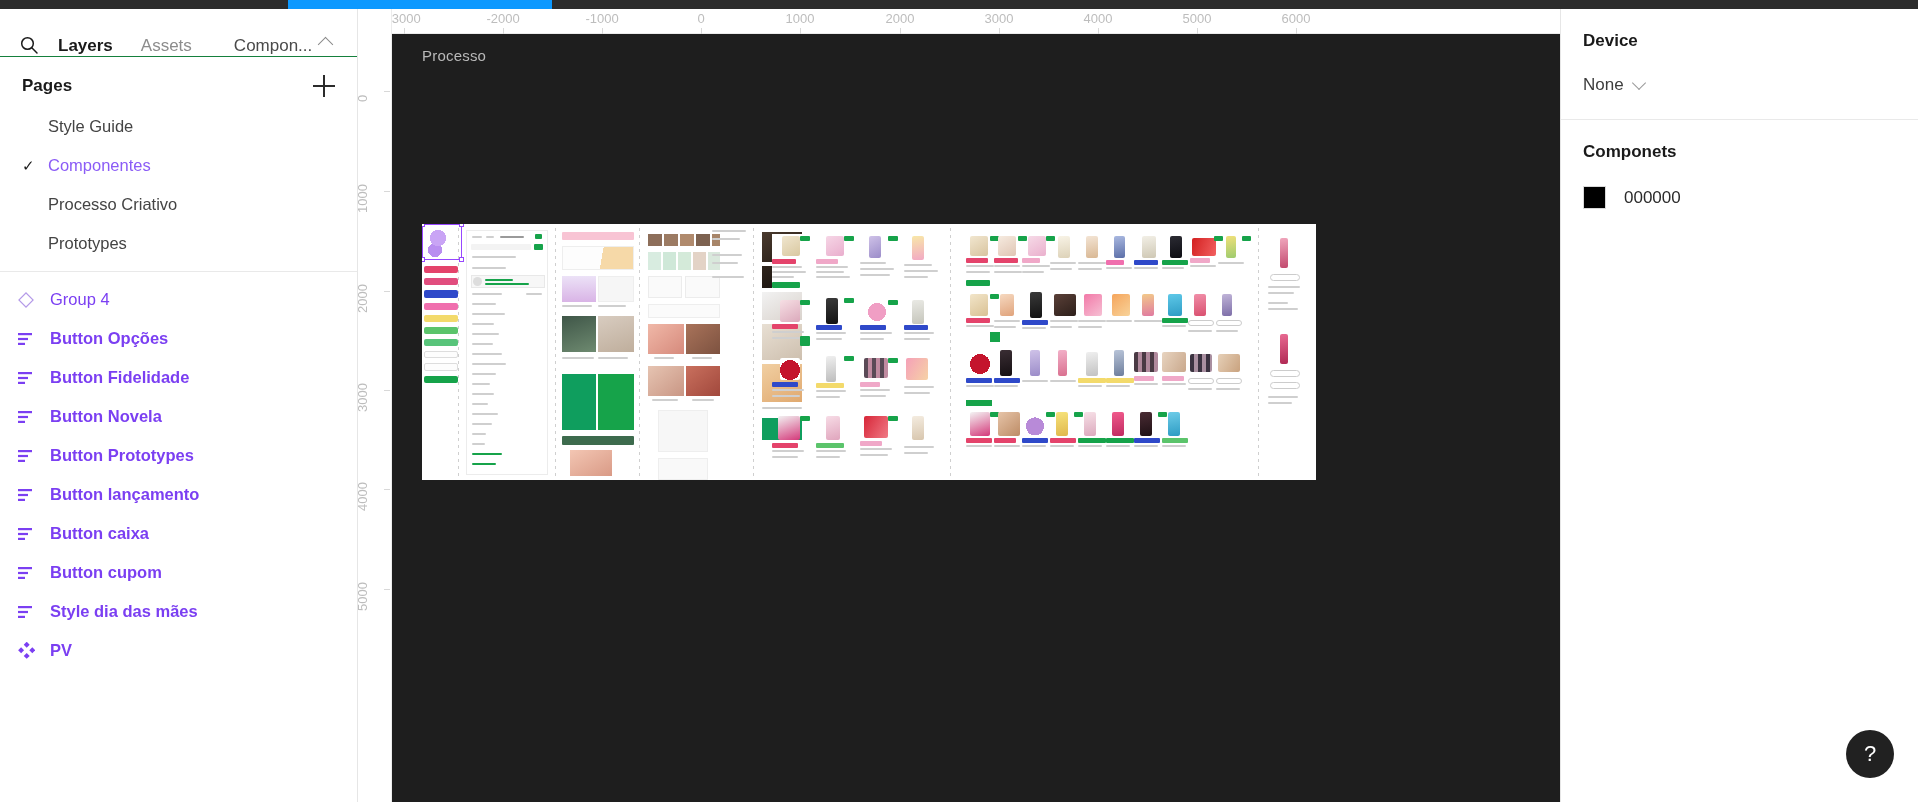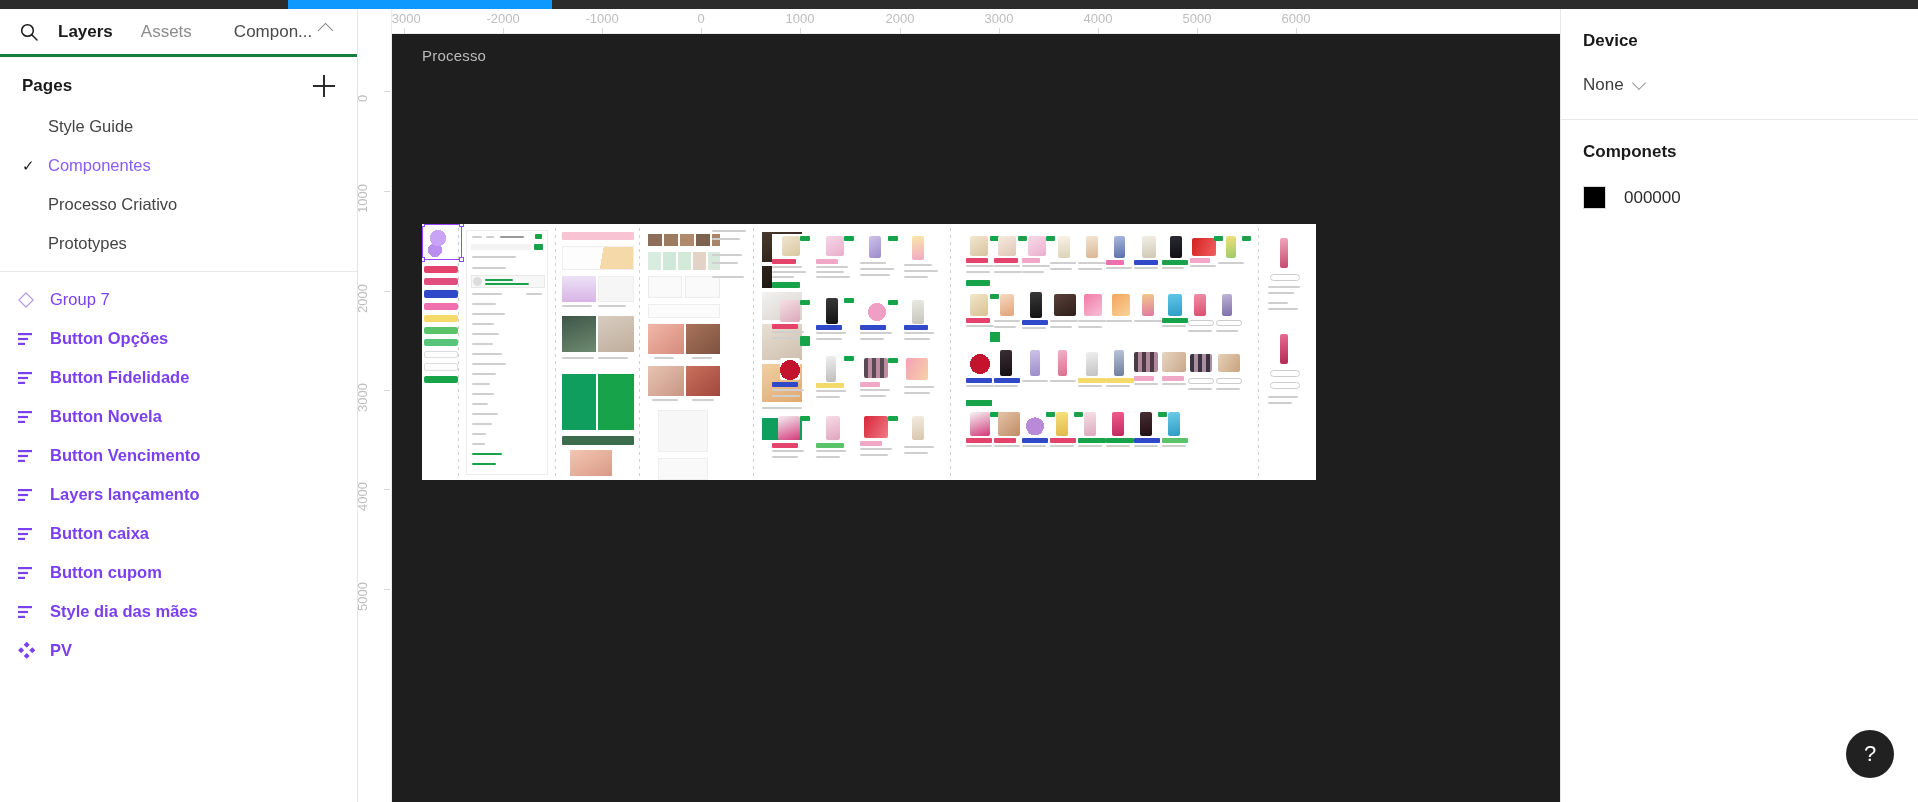--- a/index.html
+++ b/index.html
@@ -31,24 +31,24 @@
   .left-panel {
     position: absolute; top: 9px; left: 0;
     width: 358px; height: 793px;
     background: #ffffff;
     border-right: 1px solid #e6e6e6;
     overflow: hidden;
     z-index: 30;
   }
 
   .lp-tabs {
-    display: flex; align-items: center;
+    display: flex; align-items: flex-end;
     height: 48px; padding: 0 18px;
     gap: 0;
-    border-bottom: 3px solid #15803d;
+    border-bottom: 1px solid #15803d;
   }
   .search-icon {
     width: 22px; height: 22px;
     flex: 0 0 22px;
     margin-right: 18px;
     display: flex; align-items: center; justify-content: center;
     cursor: pointer;
   }
   .tab {
     font-size: 17px;
@@ -326,21 +326,21 @@
     </div>
 
     <div class="layers-list">
 
       <div class="layer-row group">
         <span class="layer-icon">
           <svg width="16" height="16" viewBox="0 0 16 16">
               <rect x="3" y="3" width="10" height="10" transform="rotate(45 8 8)" fill="none" stroke="#b49ae8" stroke-width="1.2"></rect>
             </svg>
         </span>
-        <span class="layer-label" style="color: rgb(123, 63, 242);">Group 7</span>
+        <span class="layer-label" style="color: rgb(123, 63, 242);">Group 4</span>
       </div>
 
       <div class="layer-row">
         <span class="layer-icon">
           <svg width="16" height="14" viewBox="0 0 16 14">
               <rect x="0" y="1" width="14" height="2.2" fill="#7b3ff2"></rect>
               <rect x="0" y="5.9" width="10" height="2.2" fill="#7b3ff2"></rect>
               <rect x="0" y="10.8" width="7" height="2.2" fill="#7b3ff2"></rect>
             </svg>
         </span>
@@ -370,32 +370,32 @@
       </div>
 
       <div class="layer-row">
         <span class="layer-icon">
           <svg width="16" height="14" viewBox="0 0 16 14">
               <rect x="0" y="1" width="14" height="2.2" fill="#7b3ff2"></rect>
               <rect x="0" y="5.9" width="10" height="2.2" fill="#7b3ff2"></rect>
               <rect x="0" y="10.8" width="7" height="2.2" fill="#7b3ff2"></rect>
             </svg>
         </span>
-        <span class="layer-label" style="color: rgb(123, 63, 242);">Button Vencimento</span>
+        <span class="layer-label" style="color: rgb(123, 63, 242);">Button Prototypes</span>
       </div>
 
       <div class="layer-row">
         <span class="layer-icon">
           <svg width="16" height="14" viewBox="0 0 16 14">
               <rect x="0" y="1" width="14" height="2.2" fill="#7b3ff2"></rect>
               <rect x="0" y="5.9" width="10" height="2.2" fill="#7b3ff2"></rect>
               <rect x="0" y="10.8" width="7" height="2.2" fill="#7b3ff2"></rect>
             </svg>
         </span>
-        <span class="layer-label" style="color: rgb(123, 63, 242);">Layers lançamento</span>
+        <span class="layer-label" style="color: rgb(123, 63, 242);">Button lançamento</span>
       </div>
 
       <div class="layer-row">
         <span class="layer-icon">
           <svg width="16" height="14" viewBox="0 0 16 14">
               <rect x="0" y="1" width="14" height="2.2" fill="#7b3ff2"></rect>
               <rect x="0" y="5.9" width="10" height="2.2" fill="#7b3ff2"></rect>
               <rect x="0" y="10.8" width="7" height="2.2" fill="#7b3ff2"></rect>
             </svg>
         </span>

